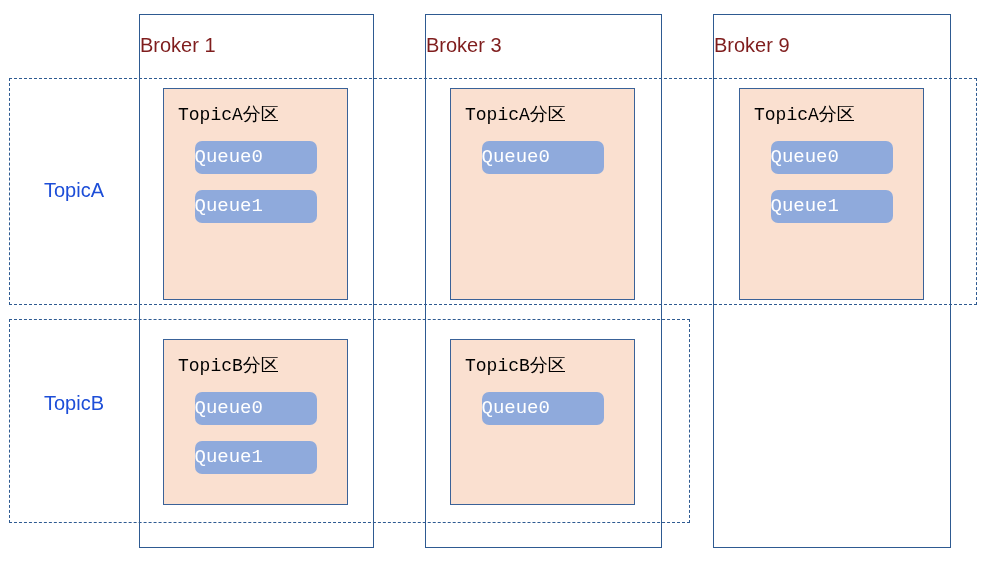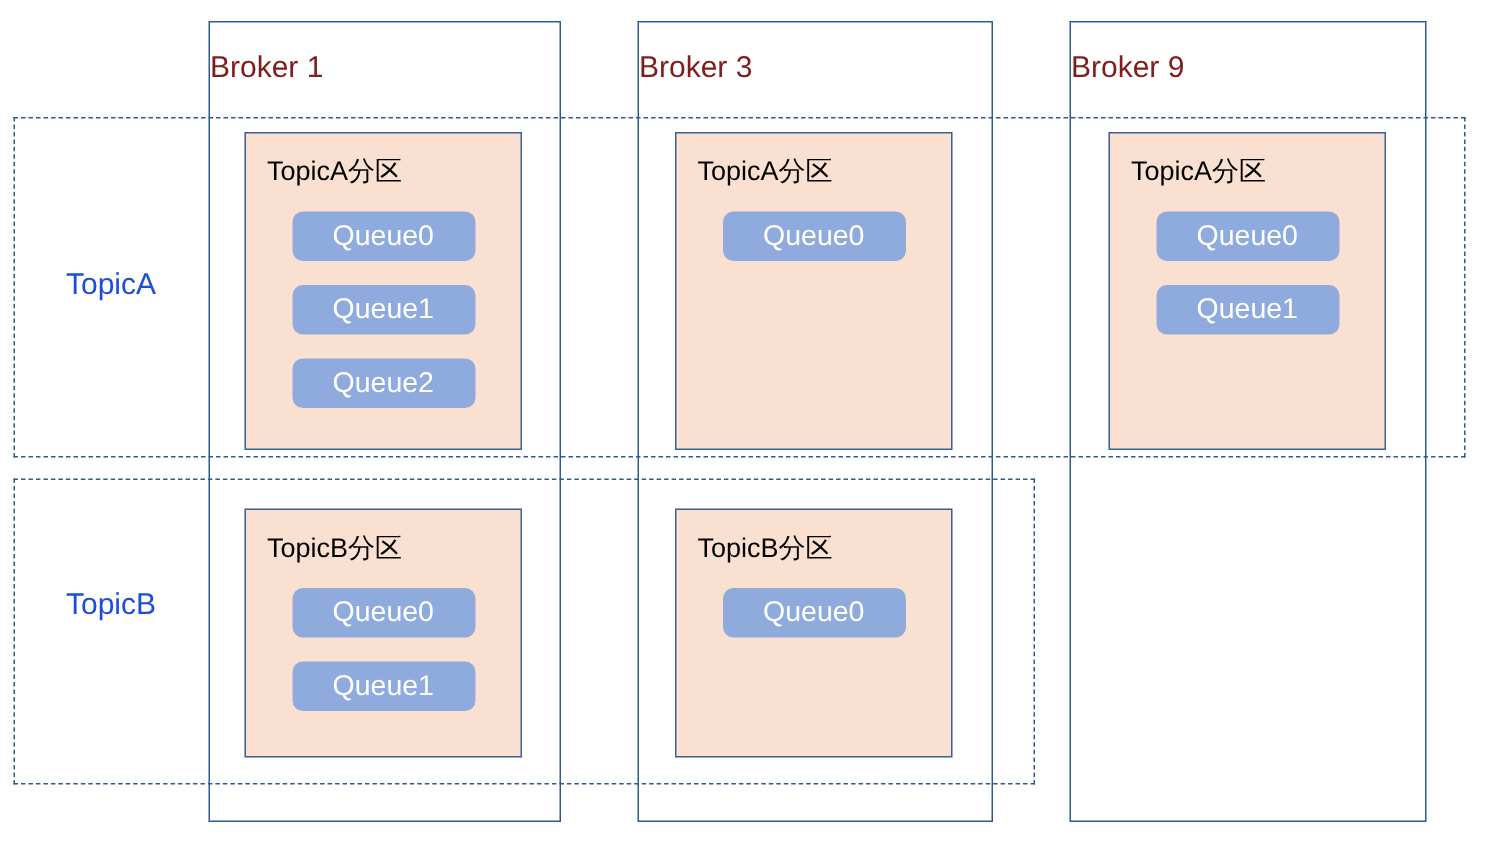--- a/index.html
+++ b/index.html
@@ -57,20 +57,21 @@
     z-index: 4;
   }
 
   
   .partition-box {
     position: absolute;
     box-sizing: border-box;
     border: 1.5px solid #3a6298;
     background: #fae0d0;
     z-index: 5;
+    font-family: Liberation Mono, monospace;
   }
   .partition-title {
     position: absolute;
     left: 14px;
     top: 13px;
     font-size: 18px;
     color: #000000;
     white-space: nowrap;
   }
 
@@ -84,21 +85,21 @@
   .queue-pill {
     position: relative;
     margin: 0 auto 16px auto;
     width: 122px;
     height: 33px;
     line-height: 33px;
     border-radius: 7px;
     background: #8faadc;
     color: #ffffff;
     font-size: 19px;
-    text-align: center;
+    text-align: left;
     white-space: nowrap;
   }
   .queue-pill:last-child { margin-bottom: 0; }
 </style>
 </head>
 <body>
 
 <div id="canvas">
 
   <div class="broker-box" style="left:139px; top:14px; width:235px; height:534px;">
@@ -117,21 +118,20 @@
   <div class="topic-label" style="left:44px; top:179px;">TopicA</div>
 
   <div class="topic-band" style="left:9px; top:319px; width:681px; height:204px;"></div>
   <div class="topic-label" style="left:44px; top:392px;text-align:center;">TopicB</div>
 
   <div class="partition-box" style="left:163px; top:88px; width:185px; height:212px;">
     <div class="partition-title">TopicA分区</div>
     <div class="queue-list">
       <div class="queue-pill">Queue0</div>
       <div class="queue-pill">Queue1</div>
-      <div class="queue-pill">Queue2</div>
     </div>
   </div>
 
   <div class="partition-box" style="left:450px; top:88px; width:185px; height:212px;">
     <div class="partition-title">TopicA分区</div>
     <div class="queue-list">
       <div class="queue-pill">Queue0</div>
     </div>
   </div>
 

